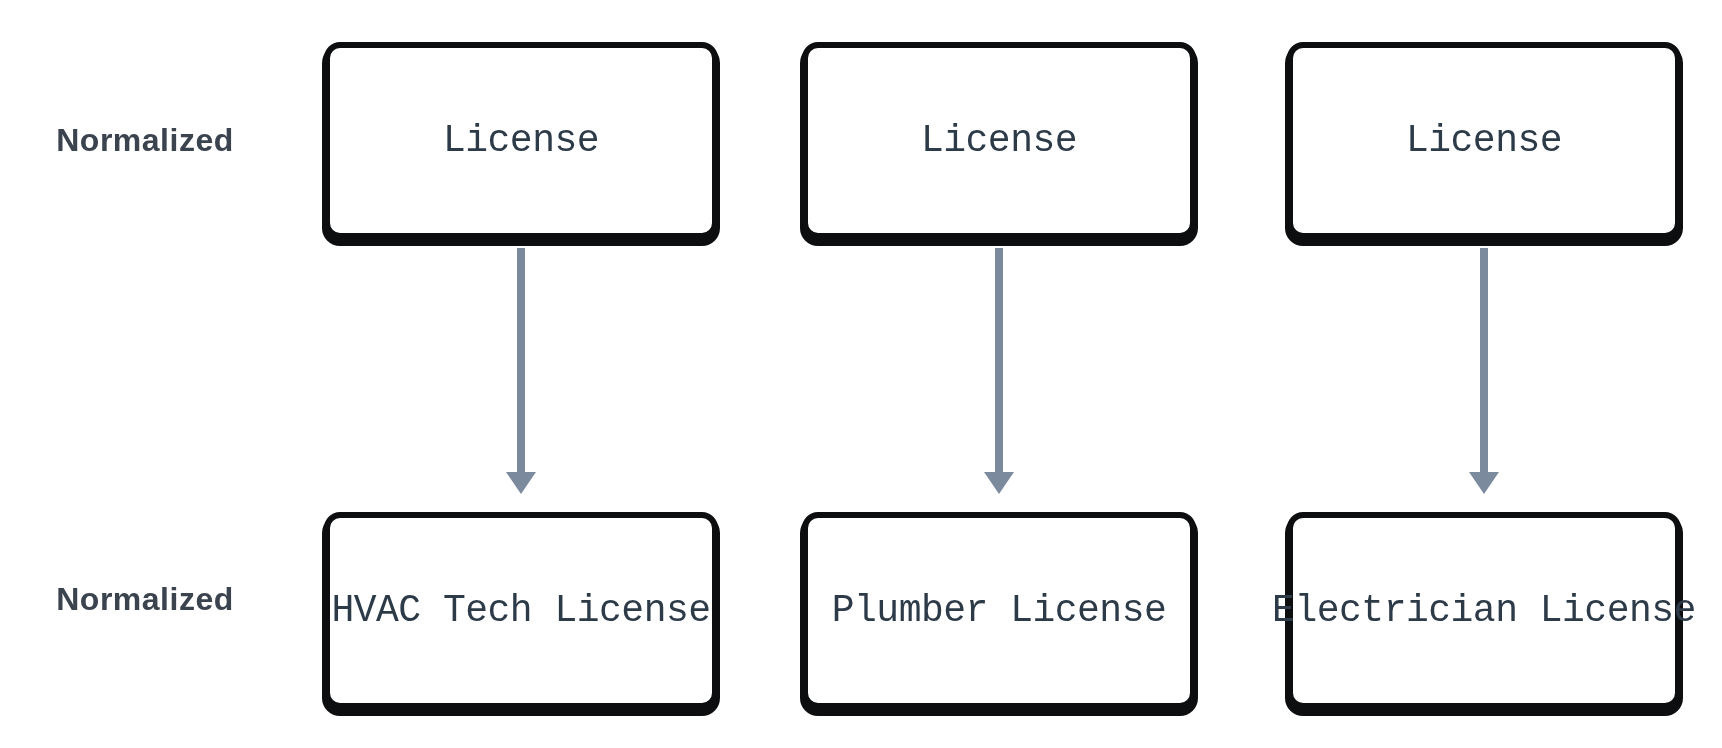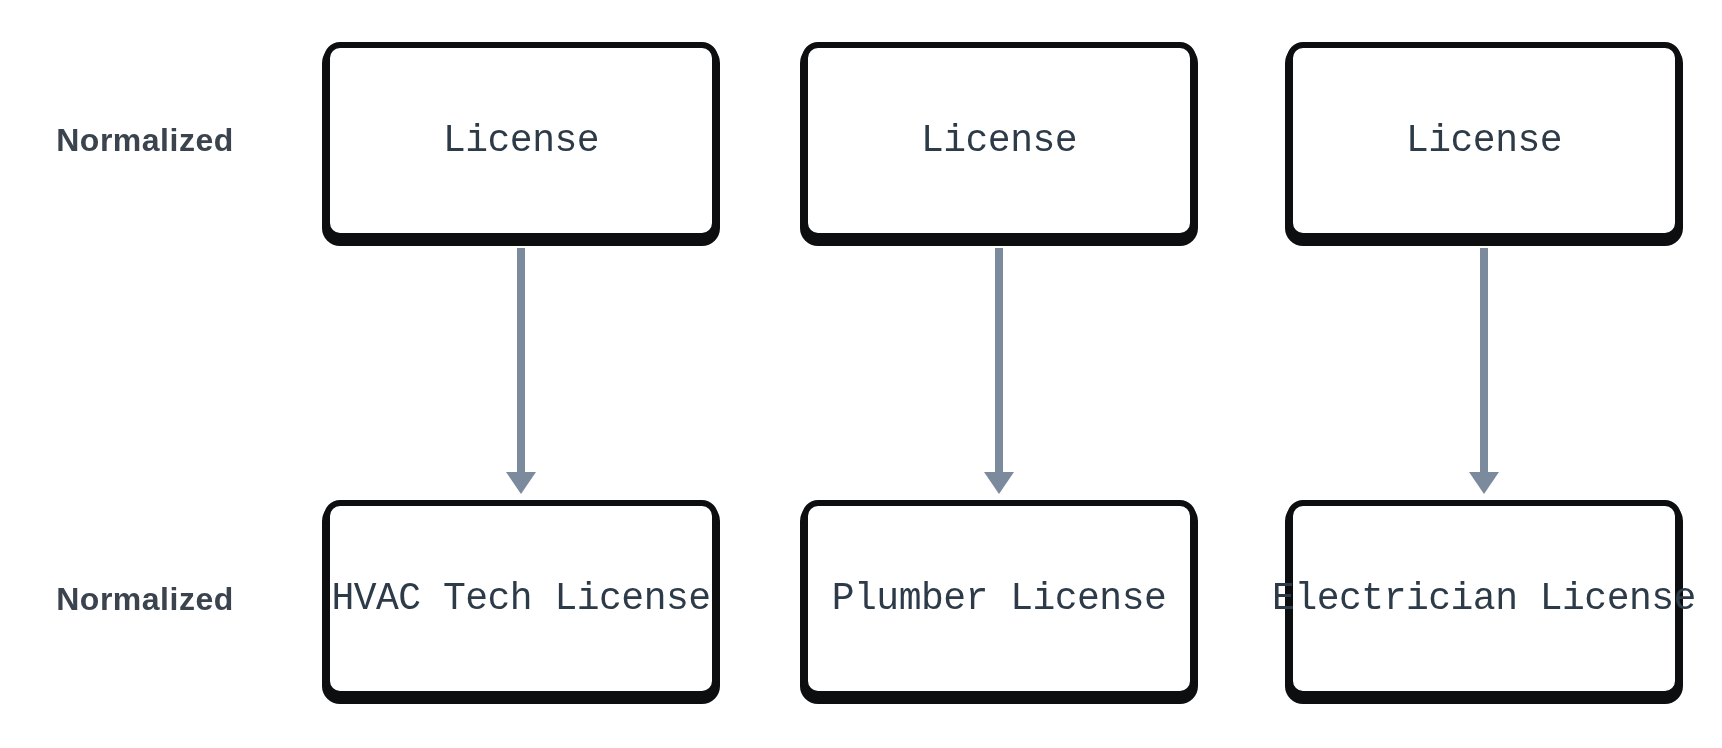--- a/index.html
+++ b/index.html
@@ -49,21 +49,21 @@
     justify-content:center;
   }
   .node .node-text{
     font-size:38px;
     letter-spacing:-0.5px;
     color:var(--box-text);
     white-space:nowrap;
     font-family:Liberation Mono, monospace;
   }
   .row1{top:42px;}
-  .row2{top:500px;}
+  .row2{top:512px;}
   .col1{left:324px;}
   .col2{left:802px;}
   .col3{left:1287px;}
   .arrow{
     position:absolute;
     top:248px;
     width:30px;
     height:246px;
   }
   .arrow .shaft{

